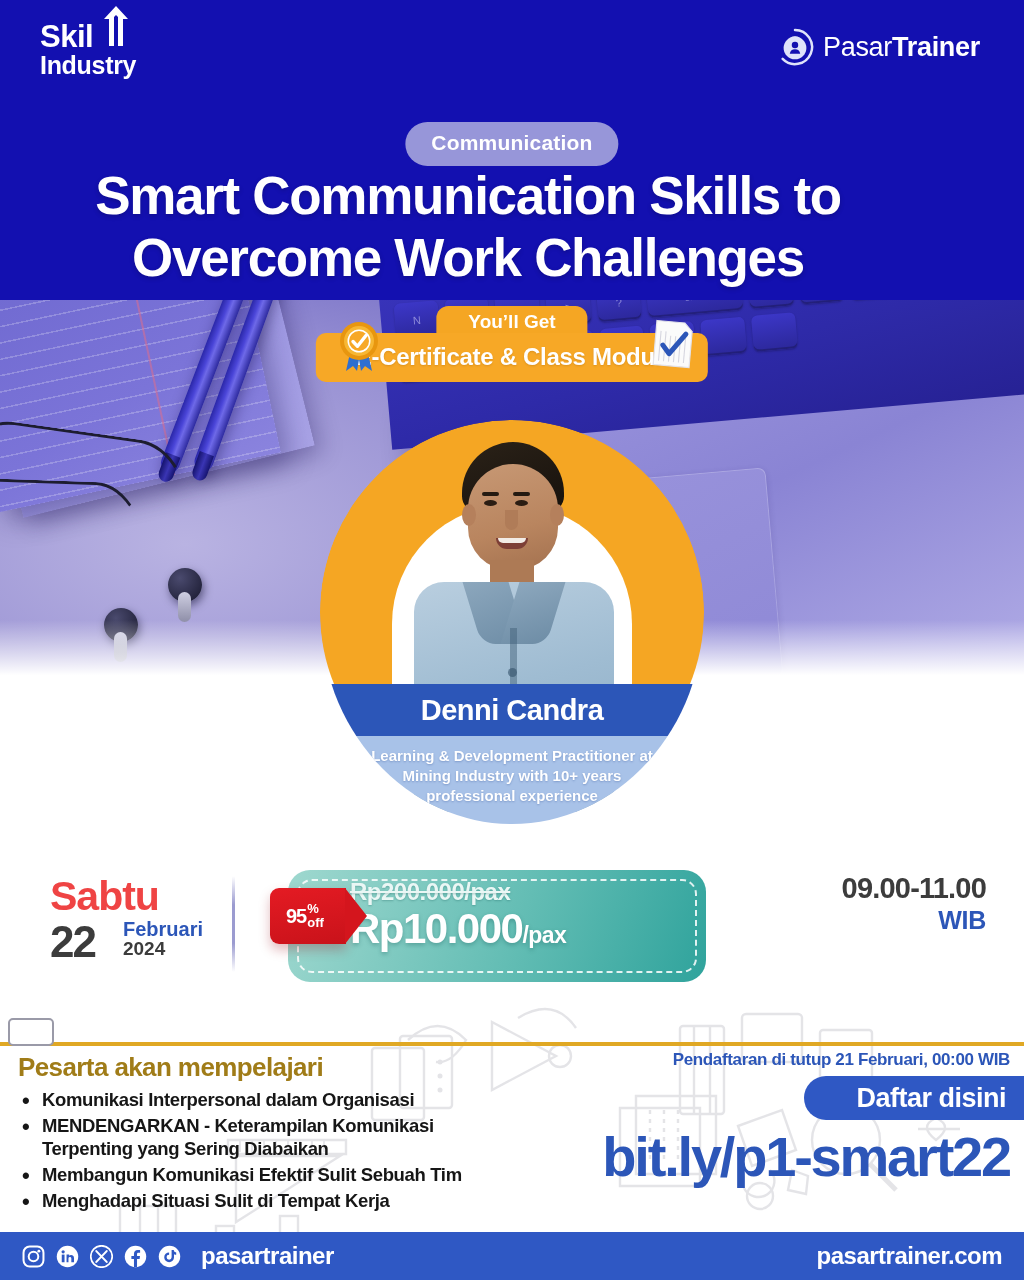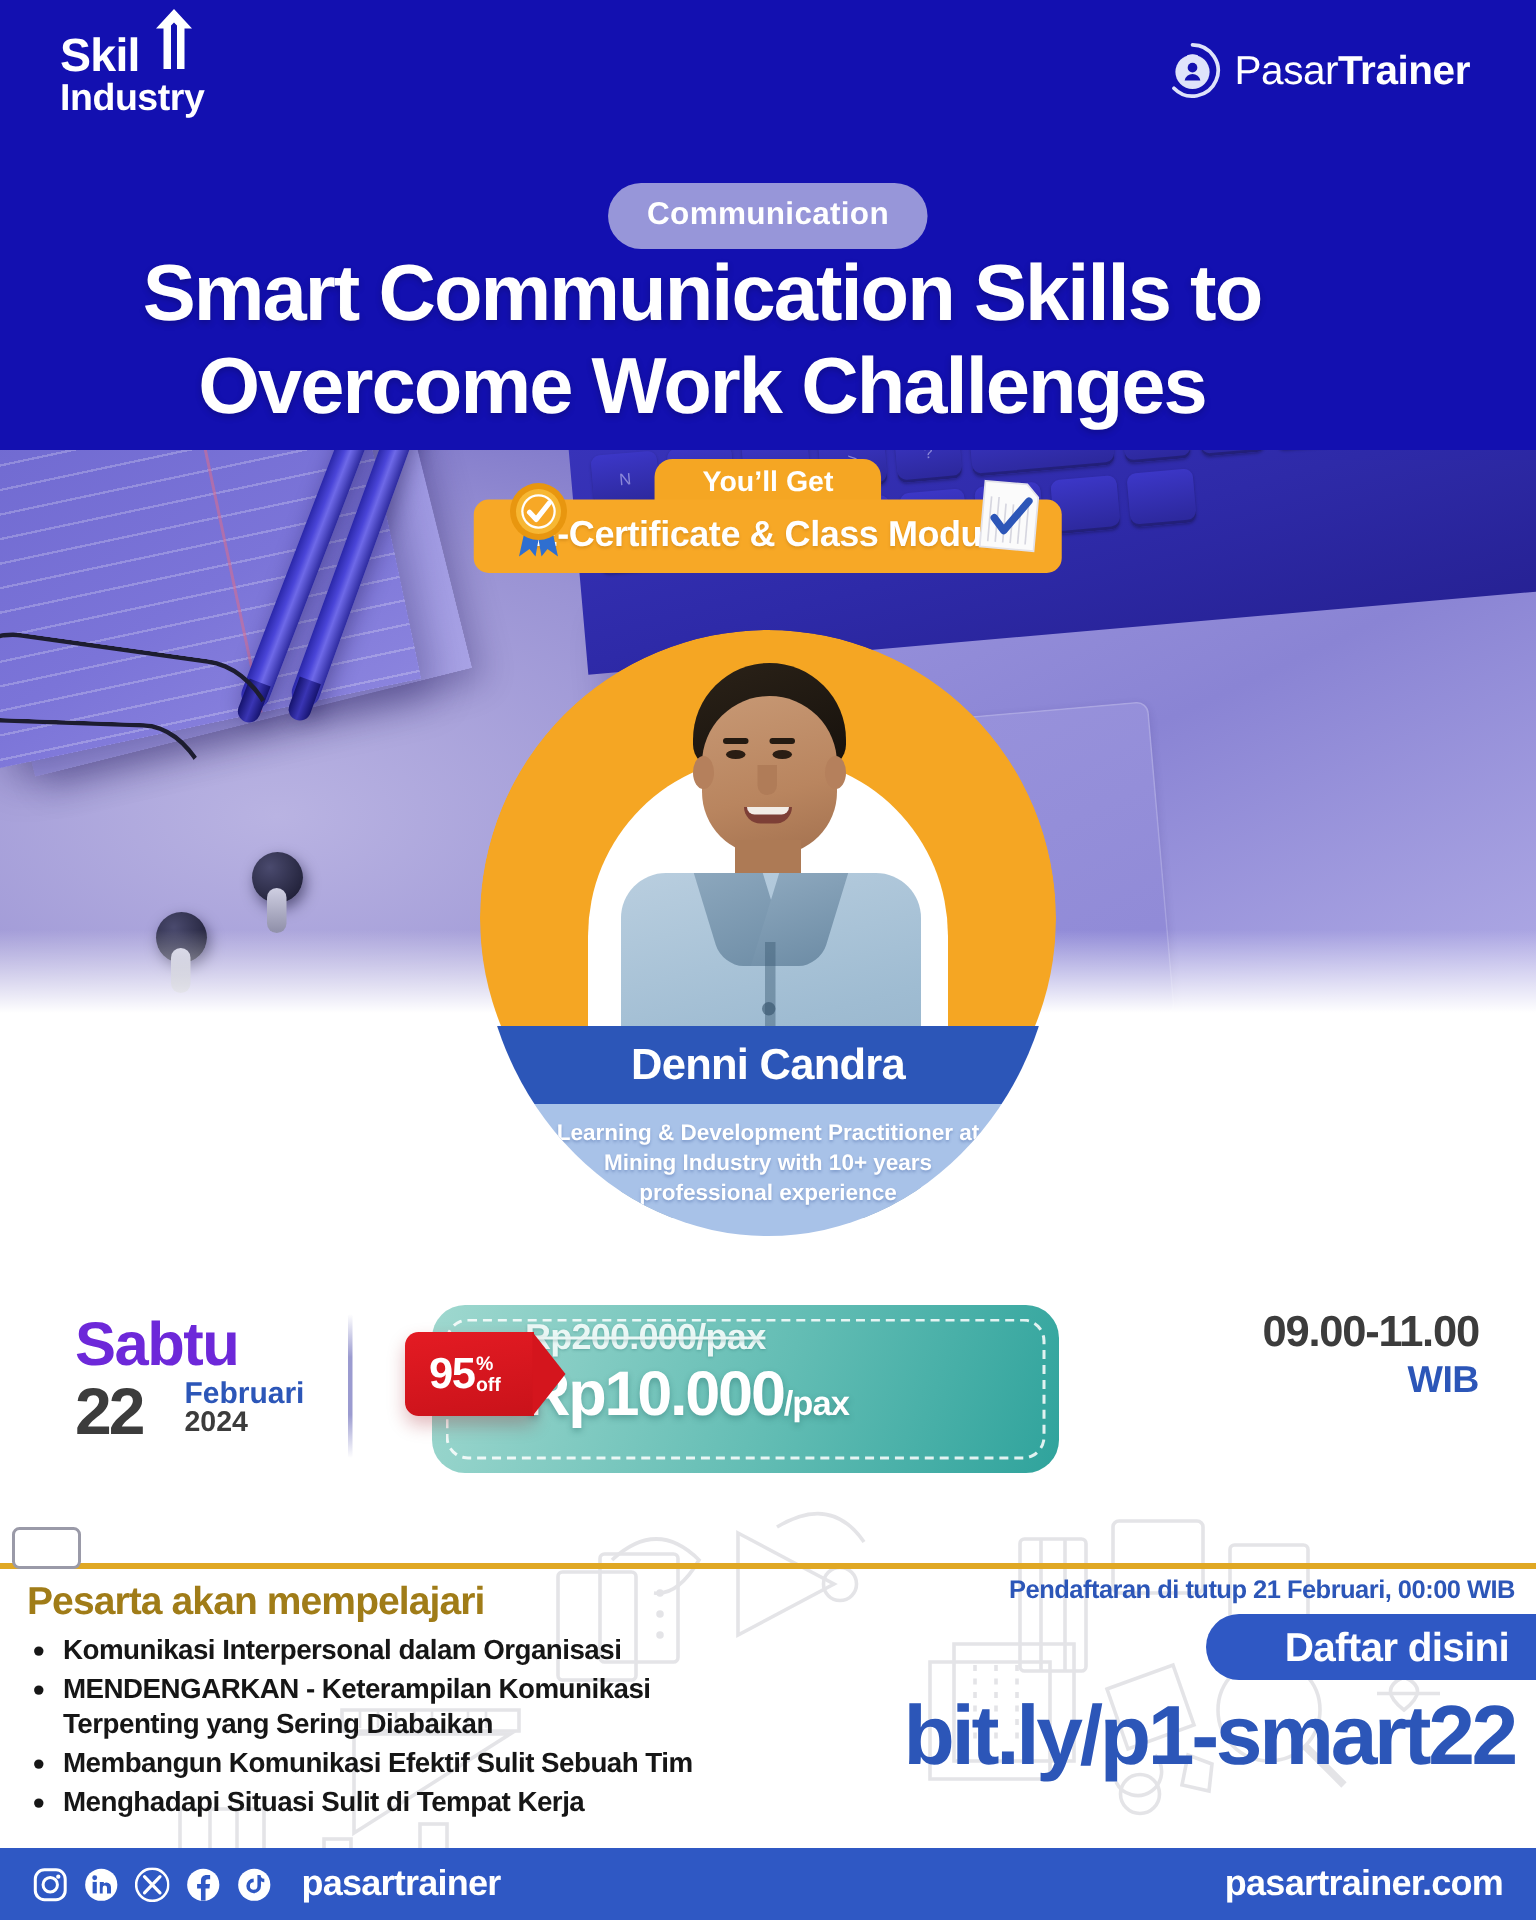--- a/index.html
+++ b/index.html
@@ -251,21 +251,21 @@
     line-height:1.32; text-align:center; padding:10px 44px 0;
     z-index:7;
     text-shadow:0 1px 2px rgba(50,80,150,0.35);
   }
 
   
   .info-row {
     position:absolute; left:0; top:860px; width:1024px; height:140px; z-index:10;
   }
   .date-block { position:absolute; left:50px; top:16px; }
-  .date-sabtu { font-size:41px; font-weight:bold; color:#6d28d9; letter-spacing:-1px; line-height:1; }
+  .date-sabtu { font-size:41px; font-weight:bold; color:#ef4444; letter-spacing:-1px; line-height:1; }
   .date-l2 { display:flex; align-items:flex-end; gap:4px; margin-top:2px; }
   .date-num { font-size:44px; font-weight:bold; color:#3C3C3C; letter-spacing:-2px; line-height:0.9; }
   .date-my { line-height:1.02; padding-bottom:3px;margin-left:24px; }
   .date-month { font-size:20px; font-weight:bold; color:#2C56B8; display:block; }
   .date-year { font-size:19px; font-weight:bold; color:#3C3C3C; display:block; }
   .divider {
     position:absolute; left:232px; top:16px; width:3px; height:96px;
     background:linear-gradient(to bottom, rgba(150,150,210,0) 0%, #9b9bd0 30%, #9b9bd0 70%, rgba(150,150,210,0) 100%);
     border-radius:2px;
   }
@@ -295,21 +295,21 @@
     background:linear-gradient(170deg,#E41B23 0%,#C9121A 100%);
     border-radius:9px 0 0 9px;
     display:flex; align-items:center; gap:1px;
     box-shadow:0 6px 12px rgba(150,10,20,0.28);
   }
   .ribbon::after {
     content:""; position:absolute; right:-21px; top:0;
     border-top:28px solid transparent; border-bottom:28px solid transparent;
     border-left:22px solid #D4151D;
   }
-  .ribbon-num { font-size:29px; font-weight:bold; color:#fff; letter-spacing:-1px; }
+  .ribbon-num { font-size:20px; font-weight:bold; color:#fff; letter-spacing:-1px; }
   .ribbon-sm { font-size:13px; font-weight:bold; color:#fff; line-height:1.04; }
   .time-block { position:absolute; right:38px; top:12px; text-align:right; }
   .time-main { font-size:29px; font-weight:bold; color:#3C3C3C; letter-spacing:-0.8px; }
   .time-tz { font-size:25px; font-weight:bold; color:#2C56B8; letter-spacing:-0.3px; margin-top:1px; }
 
   
   .bottom {
     position:absolute; left:0; top:1000px; width:1024px; height:280px;
     background:#fff; z-index:10; overflow:hidden;
   }

